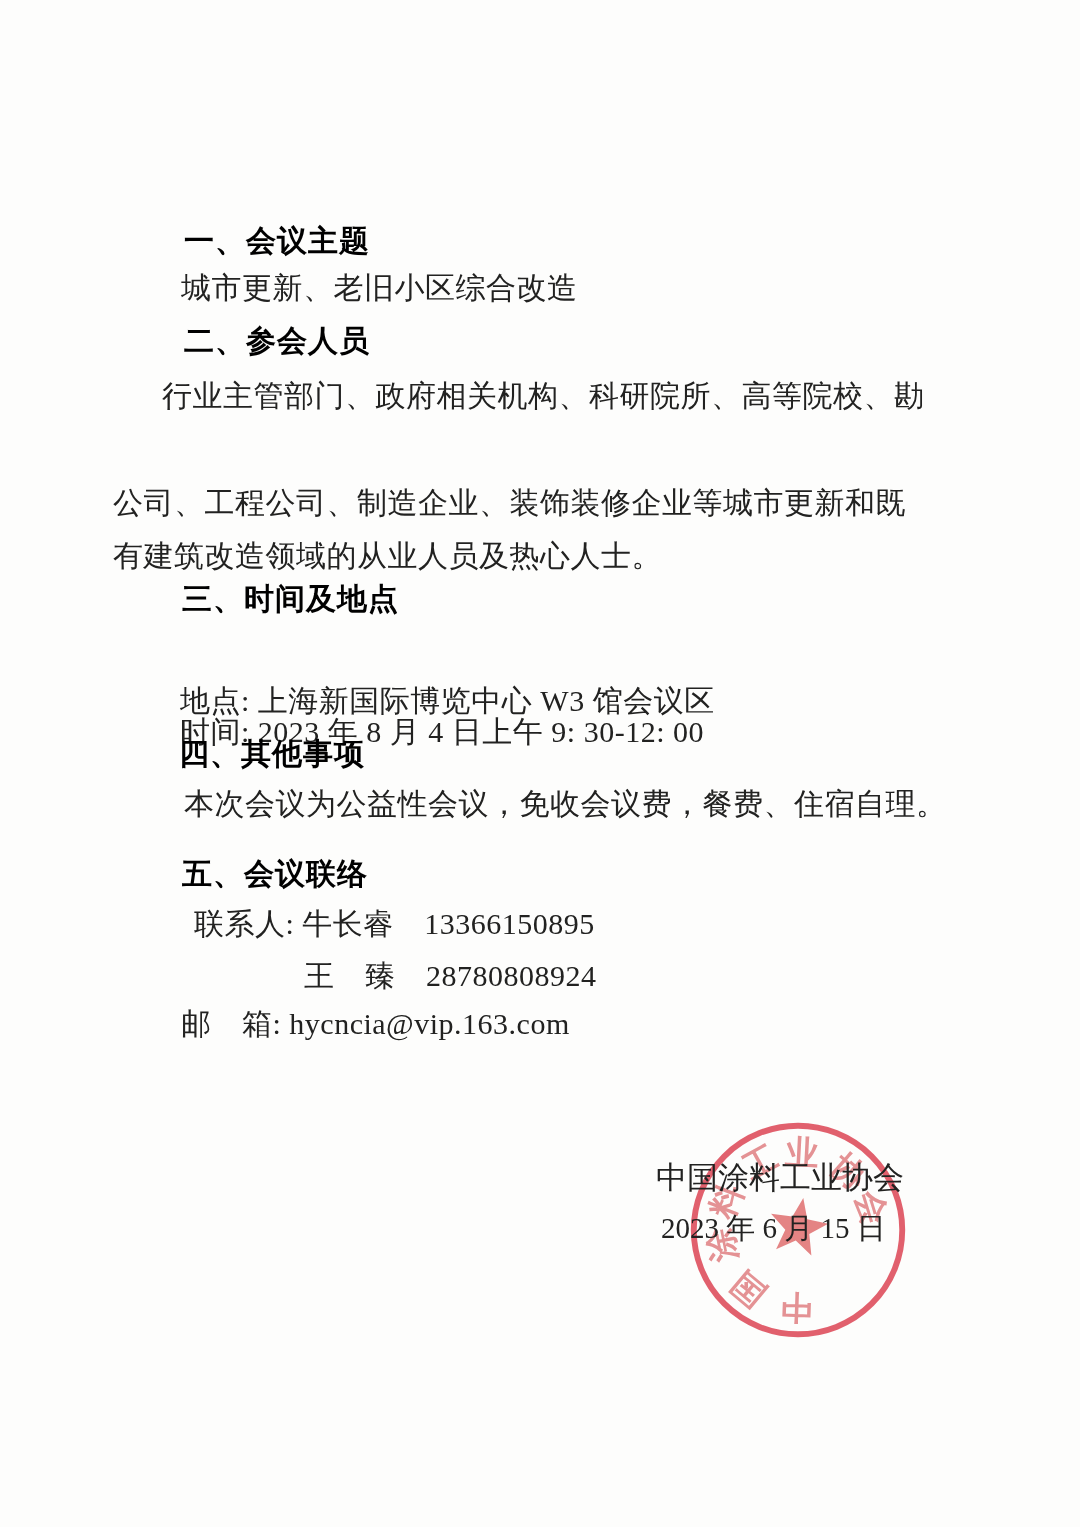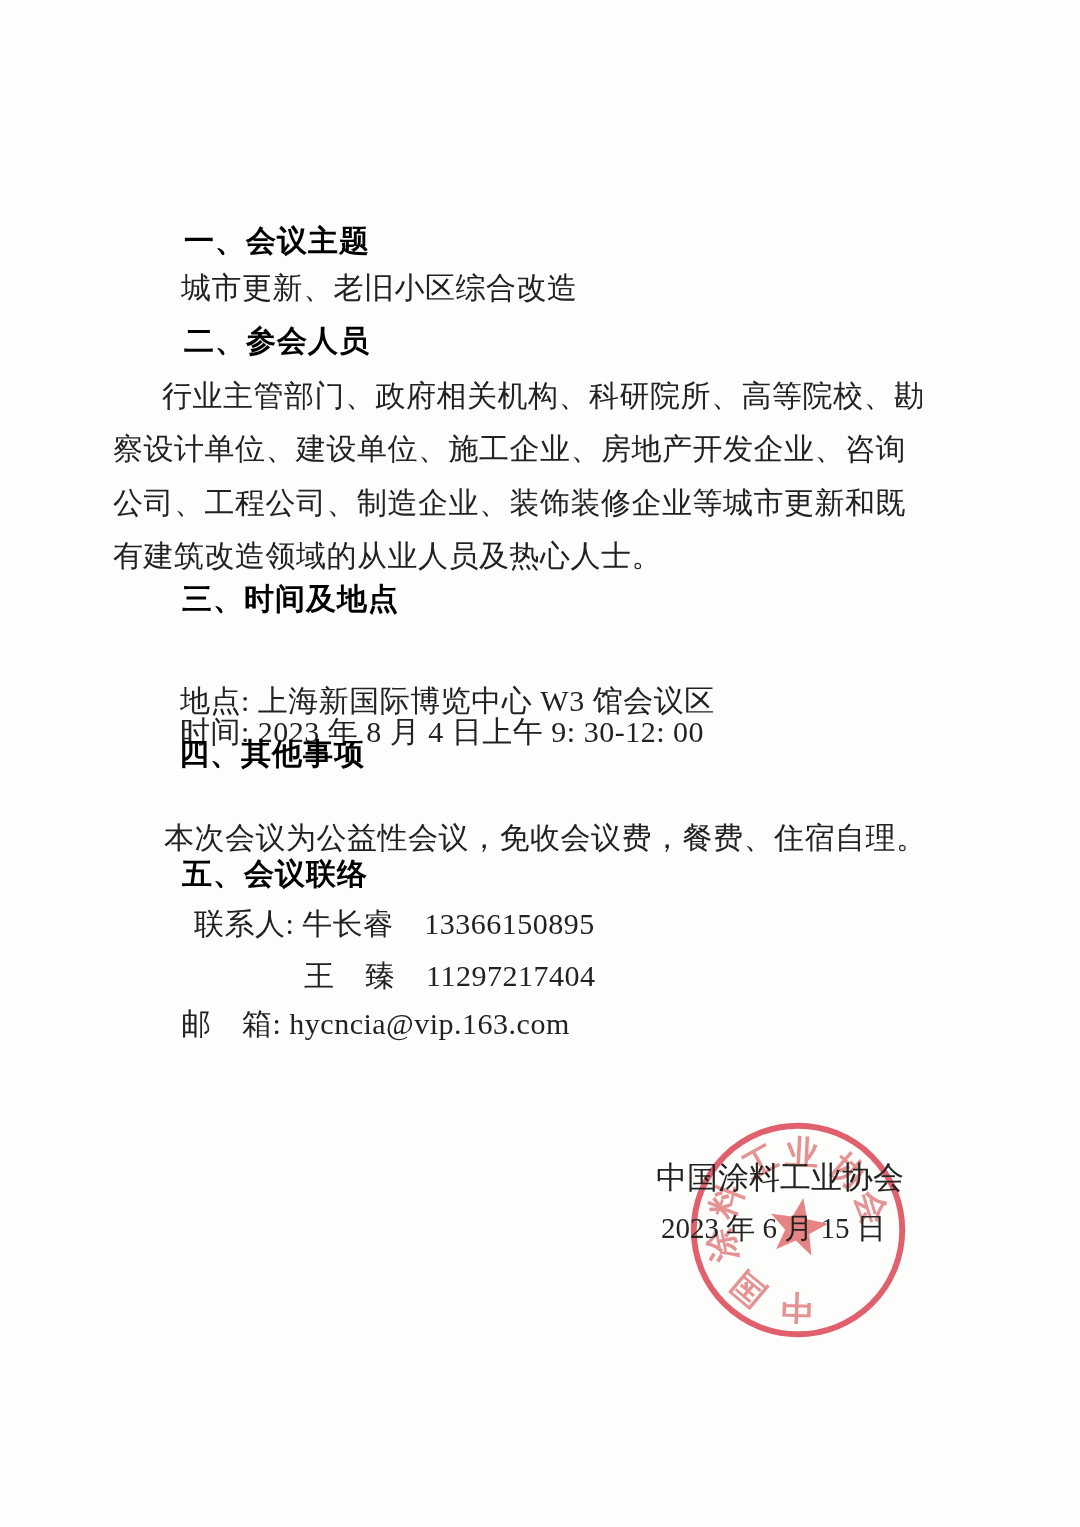--- a/index.html
+++ b/index.html
@@ -56,34 +56,33 @@
 </head>
 <body>
 
 <div class="page">
 
   <div class="line heading" style="left:184px; top:221px;">一、会议主题</div>
   <div class="line" style="left:181px; top:268px;">城市更新、老旧小区综合改造</div>
 
   <div class="line heading" style="left:184px; top:321px;">二、参会人员</div>
   <div class="line para indent1" style="left:113px; top:376px;">行业主管部门、政府相关机构、科研院所、高等院校、勘</div>
-  <div class="line para" style="left:113px; top:429px;">察设计单位、建设单位、施工企业、房地产开发企业、咨询</div>
   <div class="line para" style="left:113px; top:483px;">公司、工程公司、制造企业、装饰装修企业等城市更新和既</div>
   <div class="line para" style="left:113px; top:536px;">有建筑改造领域的从业人员及热心人士。</div>
 
   <div class="line heading" style="left:182px; top:579px;">三、时间及地点</div>
   <div class="line" style="left:180px; top:664px;margin-top:48px;">时间: 2023 年 8 月 4 日上午 9: 30-12: 00</div>
   <div class="line" style="left:180px; top:681px;">地点: 上海新国际博览中心 W3 馆会议区</div>
 
   <div class="line heading" style="left:179px; top:734px;">四、其他事项</div>
-  <div class="line" style="left:164px; top:784px;margin-top:34px;">本次会议为公益性会议，免收会议费，餐费、住宿自理。</div>
+  <div class="line" style="left:184px; top:784px;">本次会议为公益性会议，免收会议费，餐费、住宿自理。</div>
 
   <div class="line heading" style="left:182px; top:854px;">五、会议联络</div>
   <div class="line" style="left:181px; top:904px;margin-left:13px;">联系人: 牛长睿　13366150895</div>
-  <div class="line" style="left:304px; top:956px;">王　臻　11297217404</div>
+  <div class="line" style="left:304px; top:956px;">王　臻　28780808924</div>
   <div class="line" style="left:181px; top:1004px;">邮　箱: hycncia@vip.163.com</div>
 
   <div class="line sig" style="left:656px; top:1158px; font-size:31px;">中国涂料工业协会</div>
   <div class="line sig" style="left:661px; top:1208px; font-size:29px;">2023 年 6 月 15 日</div>
 
   <svg class="stamp" viewBox="0 0 240 240">
     <circle cx="120" cy="120" r="106" fill="none" stroke="#de4f5d" stroke-width="6" opacity="0.9"></circle>
     <polygon fill="#dc6262" opacity="0.78" points="125.4,87.5 129.4,109.0 150.7,113.7 131.5,124.1 133.6,145.9 117.7,130.8 97.7,139.5 107.1,119.8 92.6,103.4 114.3,106.3"></polygon>
     <g fill="#df7b7e" text-anchor="middle">
       <text class="seal-char" x="120" y="53" transform="rotate(182 120 120)">中</text>

